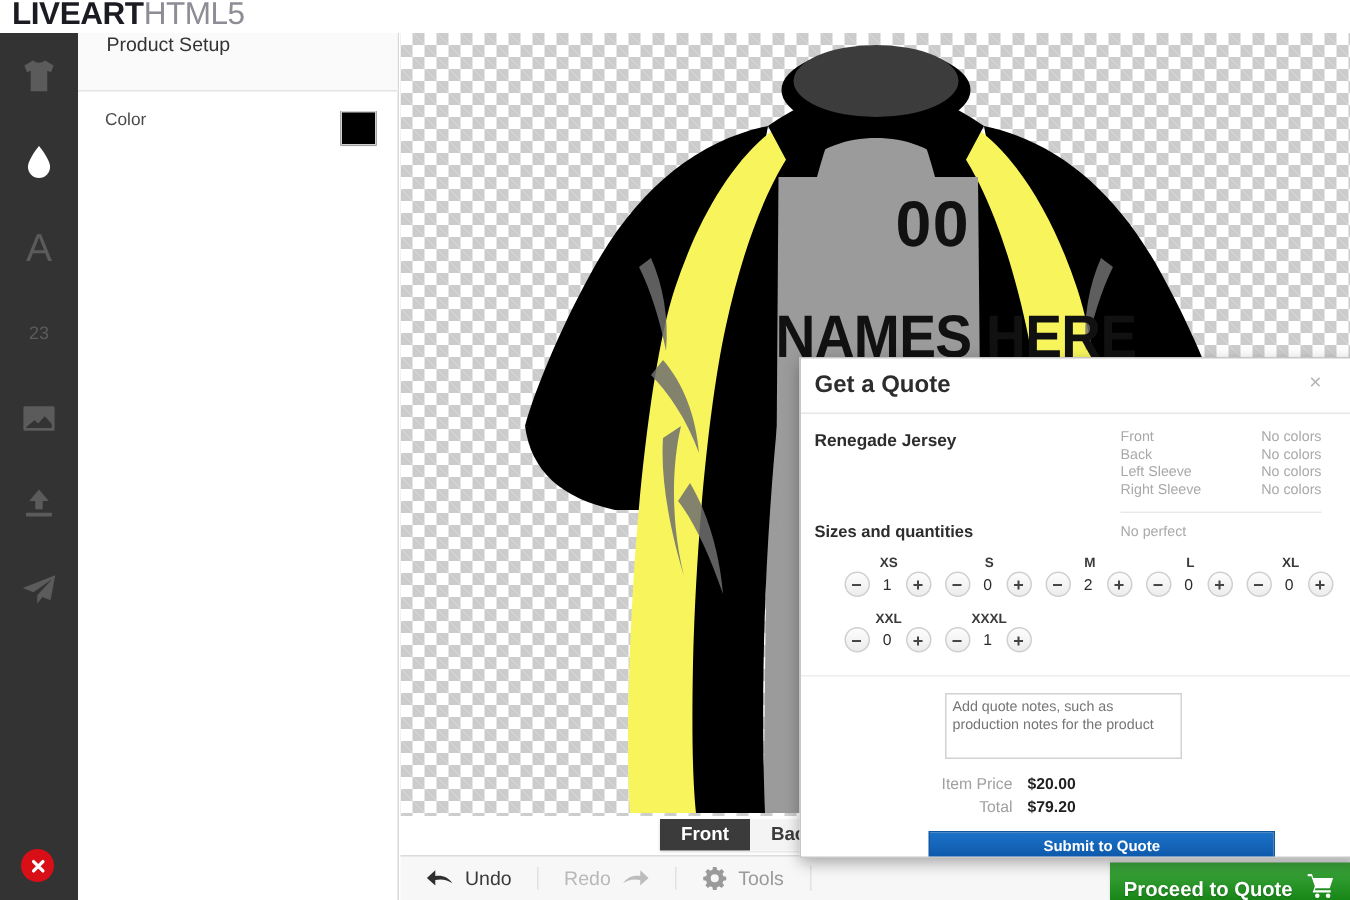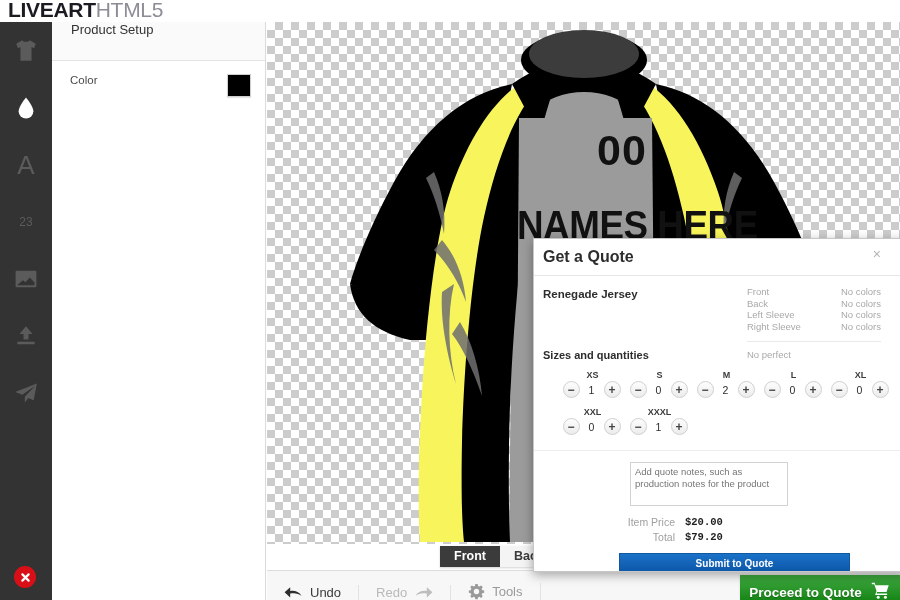--- a/index.html
+++ b/index.html
@@ -115,21 +115,21 @@
     padding: 0 14px; height: 21px; line-height: 21px;
     font-size: 12.5px; font-weight: bold; cursor: pointer;
   }
   .viewtab.active { background: #3b3b3b; color: #ffffff; }
   .viewtab.inactive { background: #f4f4f4; color: #3b3b3b; }
 
   
   .bottombar {
     position: absolute; left: 267px; top: 570px; width: 633px; height: 30px;
     background: #f7f7f7; border-top: 1px solid #dcdcdc; z-index: 10;
-    display: flex; align-items: flex-end;
+    display: flex; align-items: center;
   }
   .tool {
     display: flex; align-items: center; gap: 7px;
     padding: 0 17px; border-right: 1px solid #e2e2e2; cursor: pointer;
     font-size: 13px; color: #3a3a3a;
   }
   .tool.disabled { color: #b9b9b9; cursor: default; }
   .tool svg { display: block; }
   .tool .ico-fill { fill: #2e2e2e; }
   .tool.disabled .ico-fill { fill: #bdbdbd; }
@@ -198,21 +198,21 @@
   .notes-wrap { padding-top: 11px; padding-left: 87px; }
   .notes {
     width: 158px; height: 44px; resize: none;
     border: 1px solid #d2d2d2; background: #fff;
     font-family: "Liberation Sans", sans-serif; font-size: 9.5px; color: #9e9e9e;
     padding: 3px 4px; line-height: 11.5px; outline: none;
   }
   .totals { margin-top: 5px; padding-left: 20px; }
   .tot-row { display: flex; font-size: 10.5px; line-height: 15px; }
   .tot-lbl { width: 122px; text-align: right; color: #a0a0a0; padding-right: 10px; }
-  .tot-val { font-weight: bold; color: #1f1f1f; font-family: Liberation Mono, monospace; }
+  .tot-val { font-weight: bold; color: #1f1f1f; }
   .submit {
     margin: 8px 47px 0 76px; height: 20px;
     background: linear-gradient(to bottom,#1a72c8 0%, #1464b8 50%, #0b56a8 100%);
     border: 1px solid #1158a0;
     color: #fff; font-size: 10px; font-weight: bold;
     display:flex; align-items:center; justify-content:center; cursor: pointer;
   }
 </style>
 </head>
 <body>

